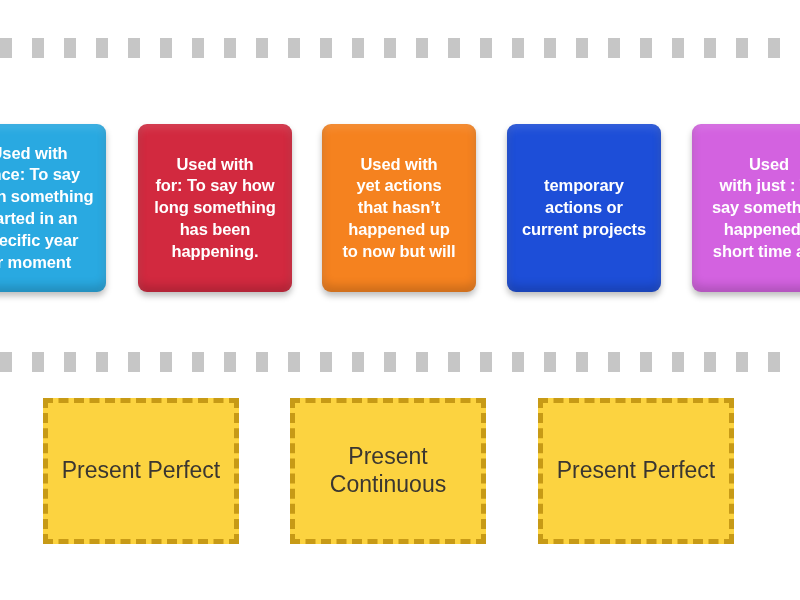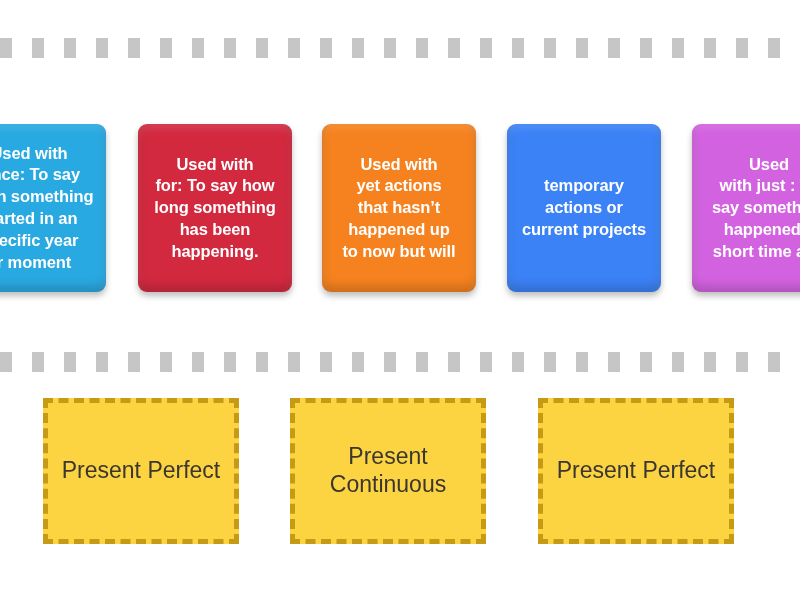--- a/index.html
+++ b/index.html
@@ -156,21 +156,21 @@
 has been
 happening.</span>
   </div>
   <div class="card card-3" style="background: rgb(245, 130, 31);">
     <span class="card-text">Used with
 yet actions
 that hasn’t
 happened up
 to now but will</span>
   </div>
-  <div class="card card-4" style="background: #3b82f6;">
+  <div class="card card-4" style="background: #1d4ed8;">
     <span class="card-text">temporary
 actions or
 current projects</span>
   </div>
   <div class="card card-5" style="background: rgb(211, 98, 224);">
     <span class="card-text">Used
 with just : To
 say something
 happened a
 short time ago</span>

